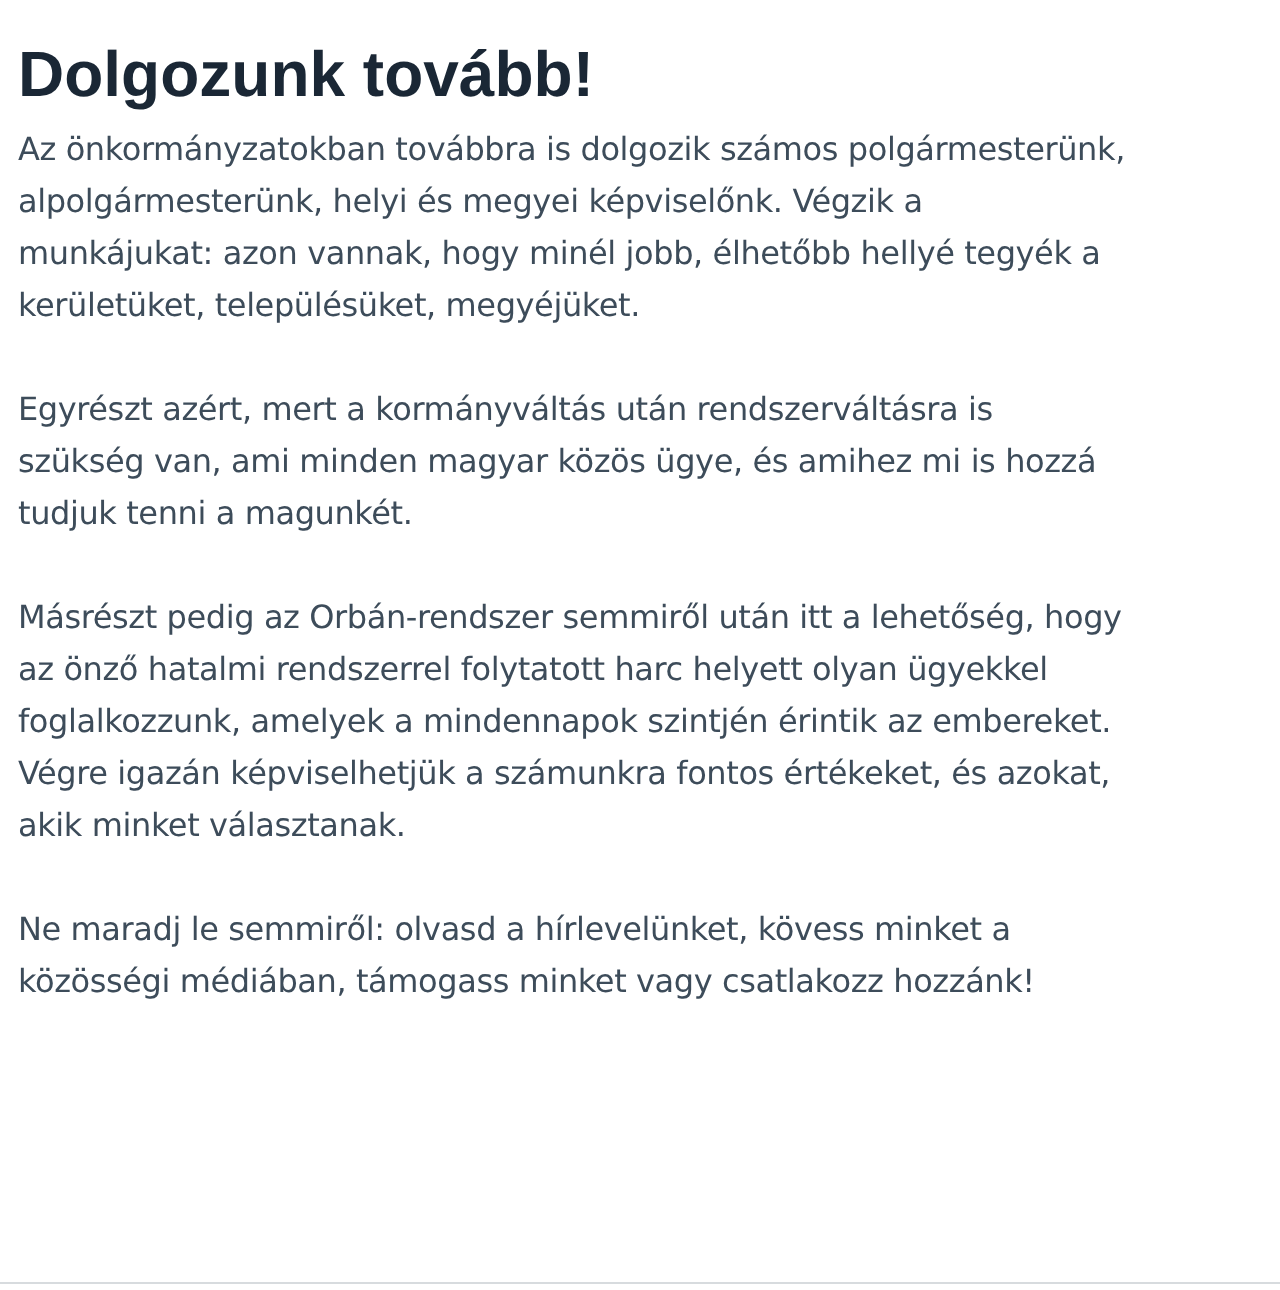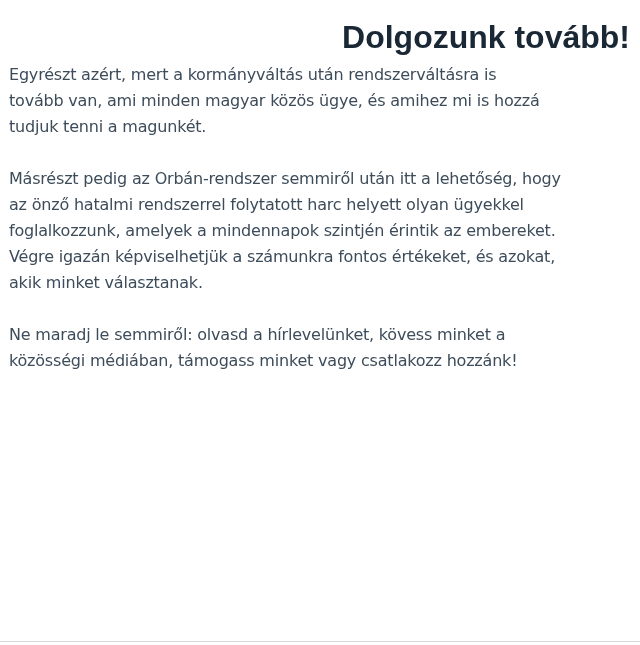--- a/index.html
+++ b/index.html
@@ -22,21 +22,21 @@
     top: 641px;
     height: 1px;
     background: var(--hairline, #d7dbde);
   }
   .content {
     position: relative;
     padding: 0 10px 0 9px;
   }
   .page-title {
     margin: 18px 0 0 0;
-    text-align: right;
+    text-align: left;
     font-family: "Liberation Sans", sans-serif;
     font-size: 32px;
     line-height: 38px;
     font-weight: bold;
     color: var(--title_text, #1a2735);
   }
   .content p {
     margin: 26px 0;
     font-size: 16px;
     line-height: 26px;
@@ -48,22 +48,26 @@
     margin-top: 6px;
   }
 </style>
 </head>
 <body>
 
 <div class="page">
   <div class="hairline"></div>
   <div class="content">
     <h1 class="page-title">Dolgozunk tovább!</h1>
+    <p>Az önkormányzatokban továbbra is dolgozik számos polgármesterünk,
+alpolgármesterünk, helyi és megyei képviselőnk. Végzik a
+munkájukat: azon vannak, hogy minél jobb, élhetőbb hellyé tegyék a
+kerületüket, településüket, megyéjüket.</p>
     <p>Egyrészt azért, mert a kormányváltás után rendszerváltásra is
-tovább van, ami minden magyar közös ügye, és amihez mi is hozzá
+szükség van, ami minden magyar közös ügye, és amihez mi is hozzá
 tudjuk tenni a magunkét.</p>
     <p>Másrészt pedig az Orbán-rendszer semmiről után itt a lehetőség, hogy
 az önző hatalmi rendszerrel folytatott harc helyett olyan ügyekkel
 foglalkozzunk, amelyek a mindennapok szintjén érintik az embereket.
 Végre igazán képviselhetjük a számunkra fontos értékeket, és azokat,
 akik minket választanak.</p>
     <p>Ne maradj le semmiről: olvasd a hírlevelünket, kövess minket a
 közösségi médiában, támogass minket vagy csatlakozz hozzánk!</p>
   </div>
 </div>

